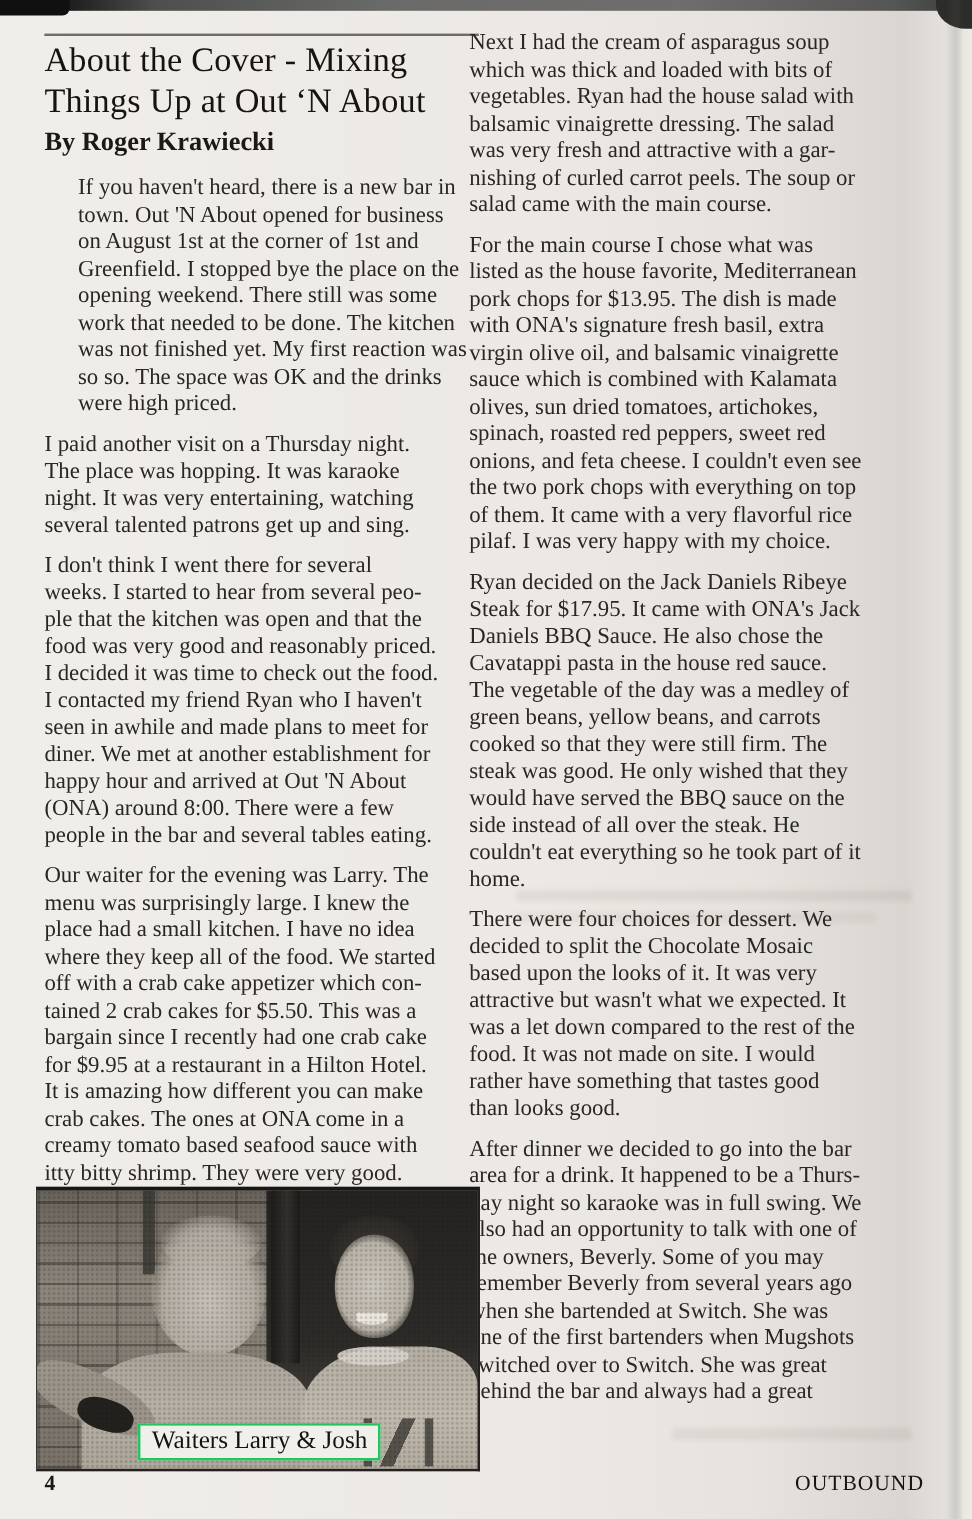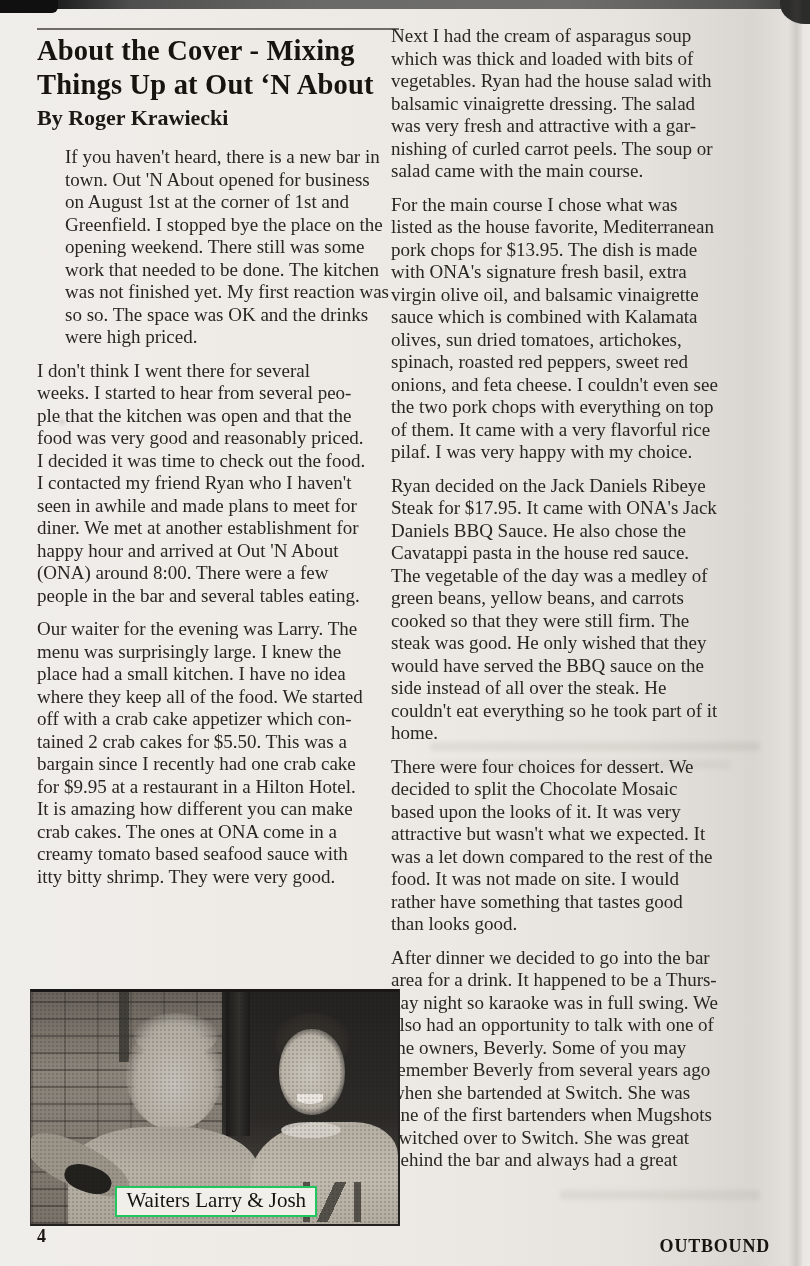--- a/index.html
+++ b/index.html
@@ -32,35 +32,35 @@
     position:absolute; top:0; right:8px; width:14px; height:100%;
     background:linear-gradient(90deg, rgba(90,86,80,0) 0%, rgba(90,86,80,0.18) 60%, rgba(90,86,80,0.05) 100%);
   }
   
   .col { position:absolute; }
   .col-left { left:37px; top:28px; width:372px; }
   .col-right { left:391px; top:25px; width:376px; }
   .title-rule { height:2px; background:#6f6c68; margin:0 0 4px 0; width:362px; }
   h1 {
     margin:4px 0 2px 0;
-    font-size:28.5px; line-height:34px; font-weight:bold;
+    font-size:28.5px; line-height:34px; font-weight:normal;
     color:#17140f; white-space:pre-line; letter-spacing:0.2px;
   }
   .byline { font-size:22px; font-weight:bold; color:#1c1915; margin:3px 0 0 0; }
   p.body {
     font-size:19px; line-height:22.5px;
     margin:0 0 11px 0;
     white-space:pre-line;
     color:#2a2723;
   }
   .col-left p.body:first-of-type { margin-top:15px;margin-left:28px; }
   .continued { font-size:17px; font-style:italic; color:#2a2723; margin-top:3px; }
   
   .page-number { position:absolute; left:37px; top:1226px; font-size:18px; font-weight:bold; color:#1c1915; }
-  .magazine-name { position:absolute; right:40px; top:1226px; font-size:18px; font-weight:bold; letter-spacing:0.8px; color:#17140f;margin-top:10px; }
+  .magazine-name { position:absolute; right:40px; top:1226px; font-size:18px; font-weight:normal; letter-spacing:0.8px; color:#17140f; }
   
   .photo {
     position:absolute; left:30px; top:989px; width:367px; height:232px;
     background:#57534d;
     border-top:3px solid #181715; border-left:1px solid #3a3835;
     border-right:2px solid #22211f; border-bottom:2px solid #22211f;
     overflow:hidden;
   }
   .brick-wall {
     position:absolute; left:0; top:0; width:62%; height:100%;
@@ -177,20 +177,24 @@
     <div class="byline">By Roger Krawiecki</div>
     <p class="body">If you haven't heard, there is a new bar in
 town. Out 'N About opened for business
 on August 1st at the corner of 1st and
 Greenfield. I stopped bye the place on the
 opening weekend. There still was some
 work that needed to be done. The kitchen
 was not finished yet.  My first reaction was
 so so. The space was OK and the drinks
 were high priced.</p>
+    <p class="body">I paid another visit on a Thursday night.
+The place was hopping. It was karaoke
+night. It was very entertaining, watching
+several talented patrons get up and sing.</p>
     <p class="body">I don't think I went there for several
 weeks. I started to hear from several peo-
 ple that the kitchen was open and that the
 food was very good and reasonably priced.
 I decided it was time to check out the food.
 I contacted my friend Ryan who I haven't
 seen in awhile and made plans to meet for
 diner. We met at another establishment for
 happy hour and arrived at Out 'N About
 (ONA) around 8:00. There were a few

